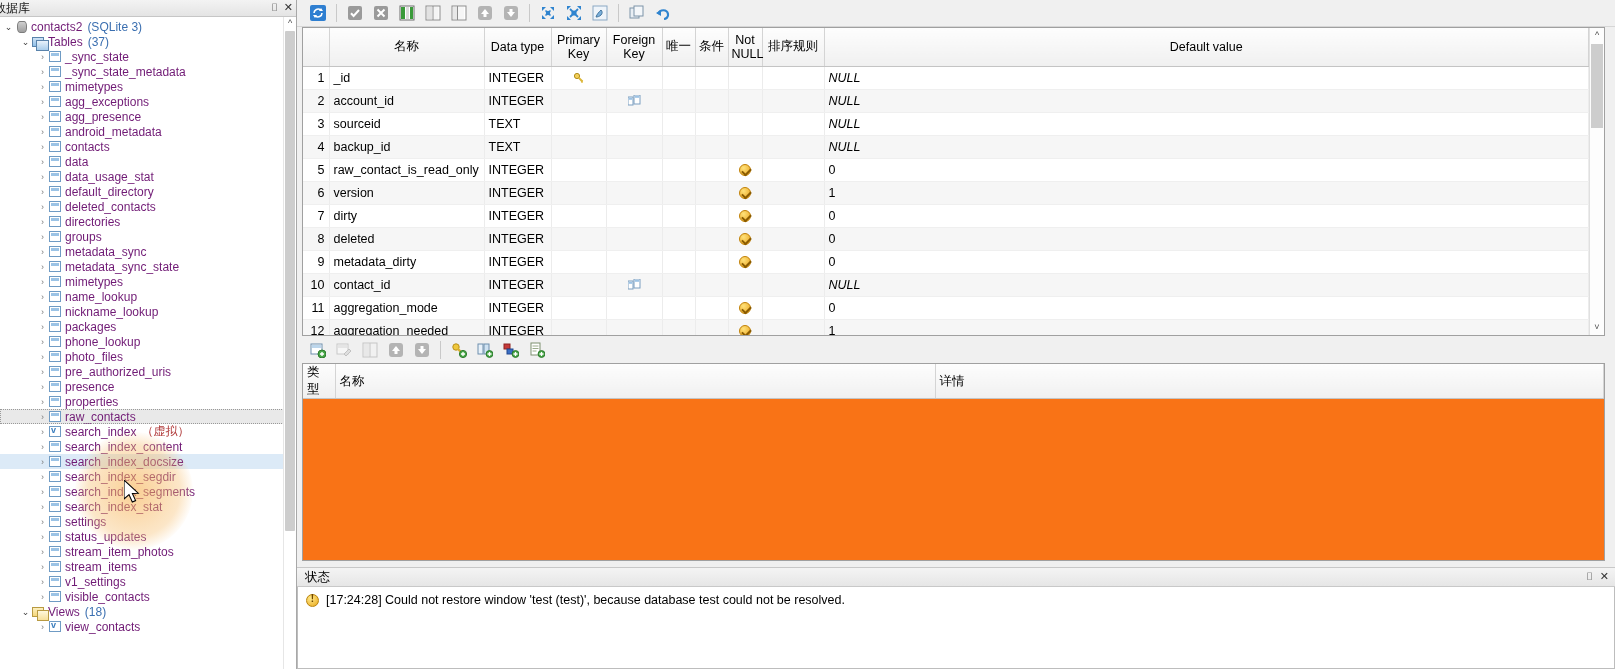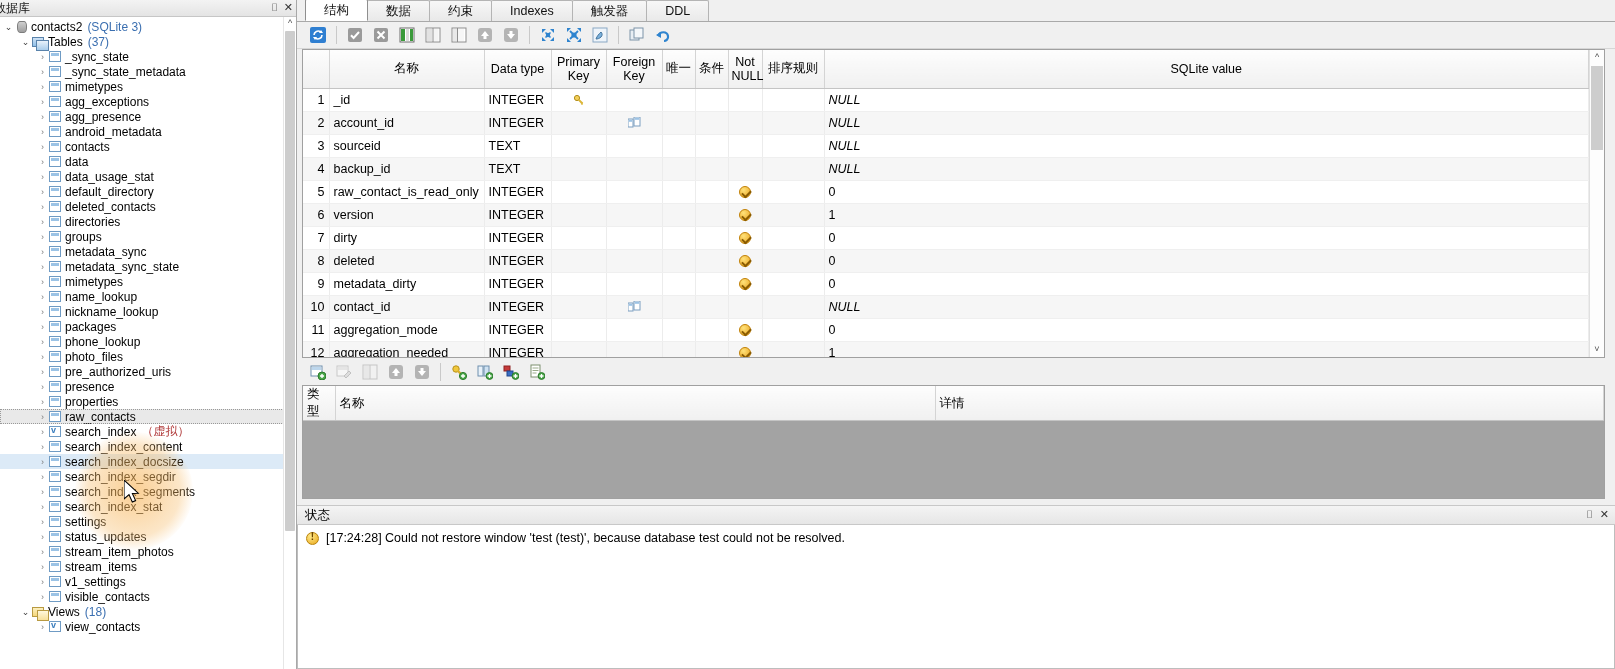--- a/index.html
+++ b/index.html
@@ -100,21 +100,21 @@
   }
   .ico-views {
     background: linear-gradient(#fdf0c0,#f5d77a);
     border: 1px solid #b89a42; width: 12px; height: 10px;
   }
   .ico-views:after{
     content:''; position:absolute; left:4px; top:2px;
     width:10px;height:9px;background:linear-gradient(#fff8dd,#f7e09a);
     border:1px solid #b89a42;
   }
-  .tname { color: #000000; }
+  .tname { color: #701a75; }
   .tmeta { color: #3b6fb0; margin-left: 5px; }
   .tmeta-red { color: #b03a3a; }
 
   .tree-scroll {
     position: absolute; right: 0; top: 0; width: 13px; height: 100%;
     background: #fff; border-left: 1px solid #e6e6e6;
   }
   .sc-arrow {
     height: 13px; text-align: center; font-size: 9px; color: #4d4d4d;
     line-height: 13px;
@@ -242,22 +242,22 @@
   
   .toolbar2 {
     height: 27px; display: flex; align-items: center;
     padding-left: 8px; background: #f0f0f0;
   }
 
   
   .idx-wrap {
     margin: 0 10px 0 5px;
     border: 1px solid #a0a0a0;
-    background: #a3a3a3;
-    height: 114px;
+    background: #f97316;
+    height: 198px;
     overflow: hidden;
   }
   table.idx { border-collapse: collapse; width: 100%; table-layout: fixed; }
   table.idx th {
     background: linear-gradient(#fdfdfd,#f0f0f0);
     border-right: 1px solid #d4d4d4;
     border-bottom: 1px solid #c4c4c4;
     font-weight: normal; font-size: 12.5px;
     height: 19px; padding: 0 4px; text-align: left;
   }
@@ -525,28 +525,20 @@
       </div>
 
     <div class="halo" style="left:75px; top:432px; width:118px; height:118px;"></div>
     <svg class="cursor" style="left:124px; top:480px;" width="18" height="26" viewBox="0 0 18 26">
       <polygon points="0,0 0,19 5,14.6 8.3,22 11.6,20.6 8.4,13.4 14.2,13.2" fill="#ffffff" stroke="#000000" stroke-width="1.1"></polygon>
     </svg>
   </div>
 
   <div class="main">
 
-    <div class="tabbar" id="tabbar">
-        <div class="tab active">结构</div>
-        <div class="tab">数据</div>
-        <div class="tab">约束</div>
-        <div class="tab">Indexes</div>
-        <div class="tab">触发器</div>
-        <div class="tab">DDL</div>
-      </div>
 
     <div class="toolbar">
       <div class="tb-ico">
         <svg class="glyph" viewBox="0 0 16 16">
             <rect x="0" y="0" width="16" height="16" rx="2" fill="#2f7fd1"></rect>
             <path d="M4 8a4 4 0 0 1 6.6-3M12 8a4 4 0 0 1-6.6 3" stroke="#fff" stroke-width="1.6" fill="none"></path>
             <polygon points="11,3 13,6 9,6" fill="#fff"></polygon>
             <polygon points="5,13 3,10 7,10" fill="#fff"></polygon>
           </svg>
       </div>
@@ -667,21 +659,21 @@
               <tr>
                 <th class="rownum"></th>
                 <th>名称</th>
                 <th>Data type</th>
                 <th>Primary Key</th>
                 <th>Foreign Key</th>
                 <th>唯一</th>
                 <th>条件</th>
                 <th>Not NULL</th>
                 <th>排序规则</th>
-                <th>SQLite value</th>
+                <th>Default value</th>
               </tr>
             </thead>
           <tbody id="structure-body">
               <tr class="odd">
                 <td class="rownum">1</td>
                 <td>_id</td>
                 <td>INTEGER</td>
                 <td class="ctr"><span class="keyico"><svg width="12" height="12" viewBox="0 0 12 12">
                       <circle cx="4" cy="4" r="2.6" fill="#f3d05a" stroke="#b08c1c"></circle>
                       <path d="M5.6 5.6L9.5 9.5" stroke="#dcb73a" stroke-width="2"></path>

